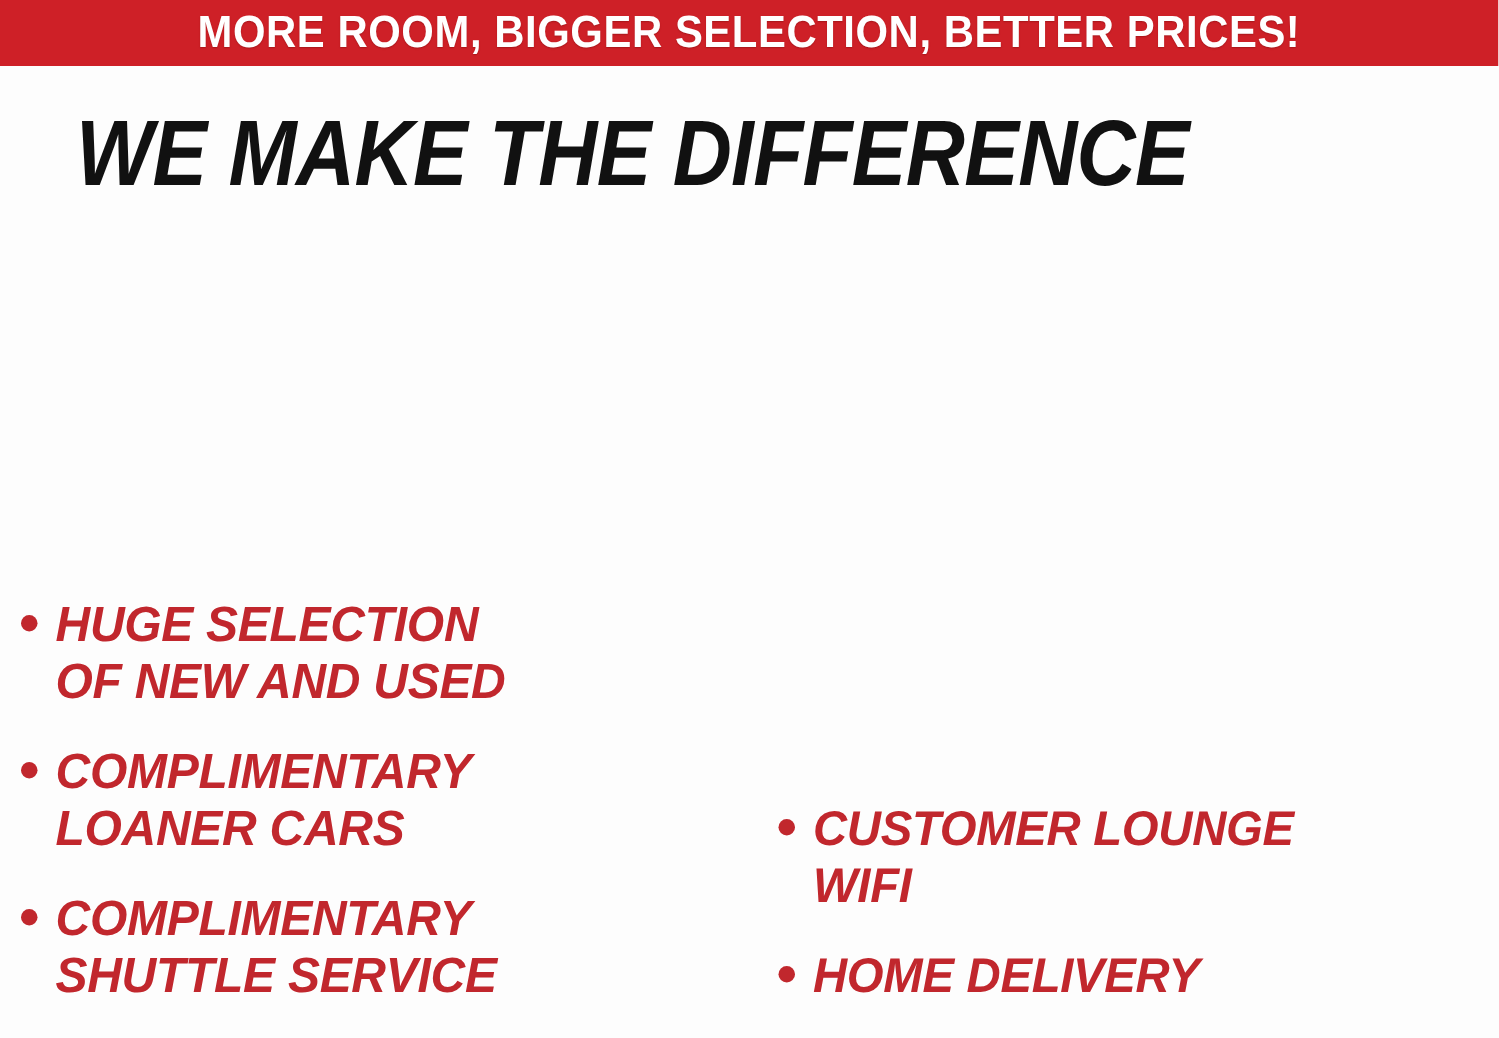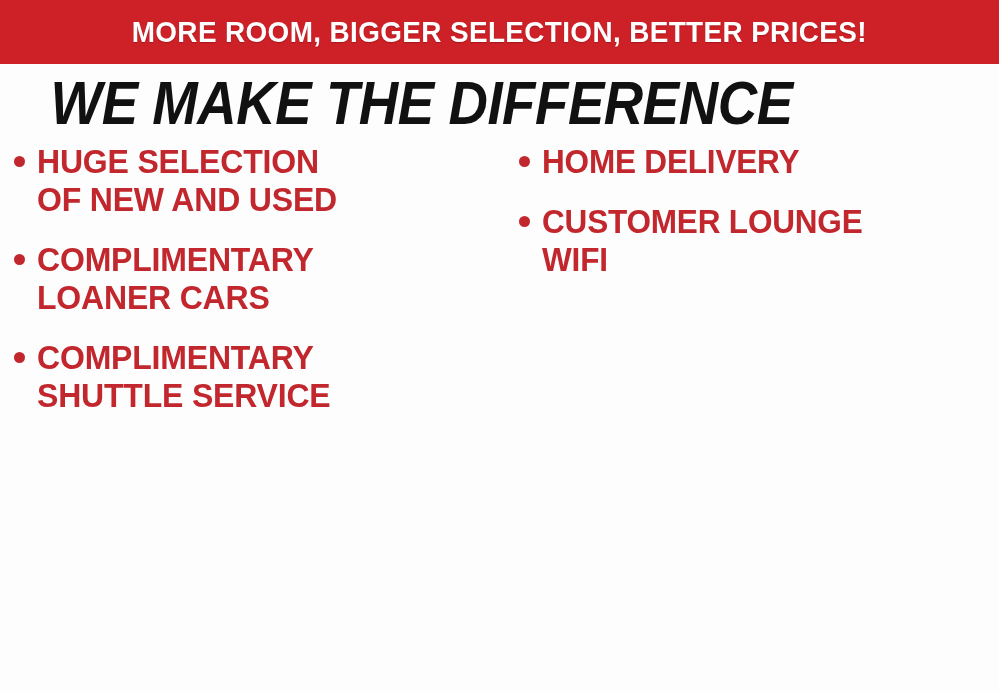--- a/index.html
+++ b/index.html
@@ -14,21 +14,21 @@
     overflow: hidden;
     position: relative;
   }
 
   
   .banner {
     position: absolute;
     left: 0;
     top: 0;
     width: 999px;
-    height: 64px;
+    height: 44px;
     background: #ce2027;
     display: flex;
     align-items: center;
     justify-content: center;
   }
   .banner-text {
     color: #ffffff;
     font-family: "Liberation Sans", sans-serif;
     font-weight: bold;
     font-size: 30px;
@@ -60,25 +60,26 @@
     letter-spacing: -0.5px;
     white-space: nowrap;
     transform: scaleX(0.88);
     transform-origin: center center;
   }
 
   
   .columns {
     position: absolute;
     left: 0;
-    top: 143px;
+    top: 155px;
     width: 999px;
     height: 536px;
     display: flex;
-    align-items: flex-start;
+    align-items: flex-end;
+    font-style: italic;
   }
   .col {
     box-sizing: border-box;
   }
   .col-left {
     width: 505px;
     padding-left: 14px;
     padding-right: 4px;
   }
   .col-right {
@@ -162,29 +163,29 @@
     </div>
 
   </div>
 
   <div class="col col-right">
 
 
     <div class="bullet-item">
       <span class="bullet-dot"></span>
       <span class="bullet-text">
-        <span>HOME DELIVERY</span>
+        <span>CUSTOMER LOUNGE</span>
+        <span class="l2">WIFI</span>
       </span>
     </div>
 
     <div class="bullet-item">
       <span class="bullet-dot"></span>
       <span class="bullet-text">
-        <span>CUSTOMER LOUNGE</span>
-        <span class="l2">WIFI</span>
+        <span>HOME DELIVERY</span>
       </span>
     </div>
 
 
 
 
   </div>
 </div>
 
 </body></html>

